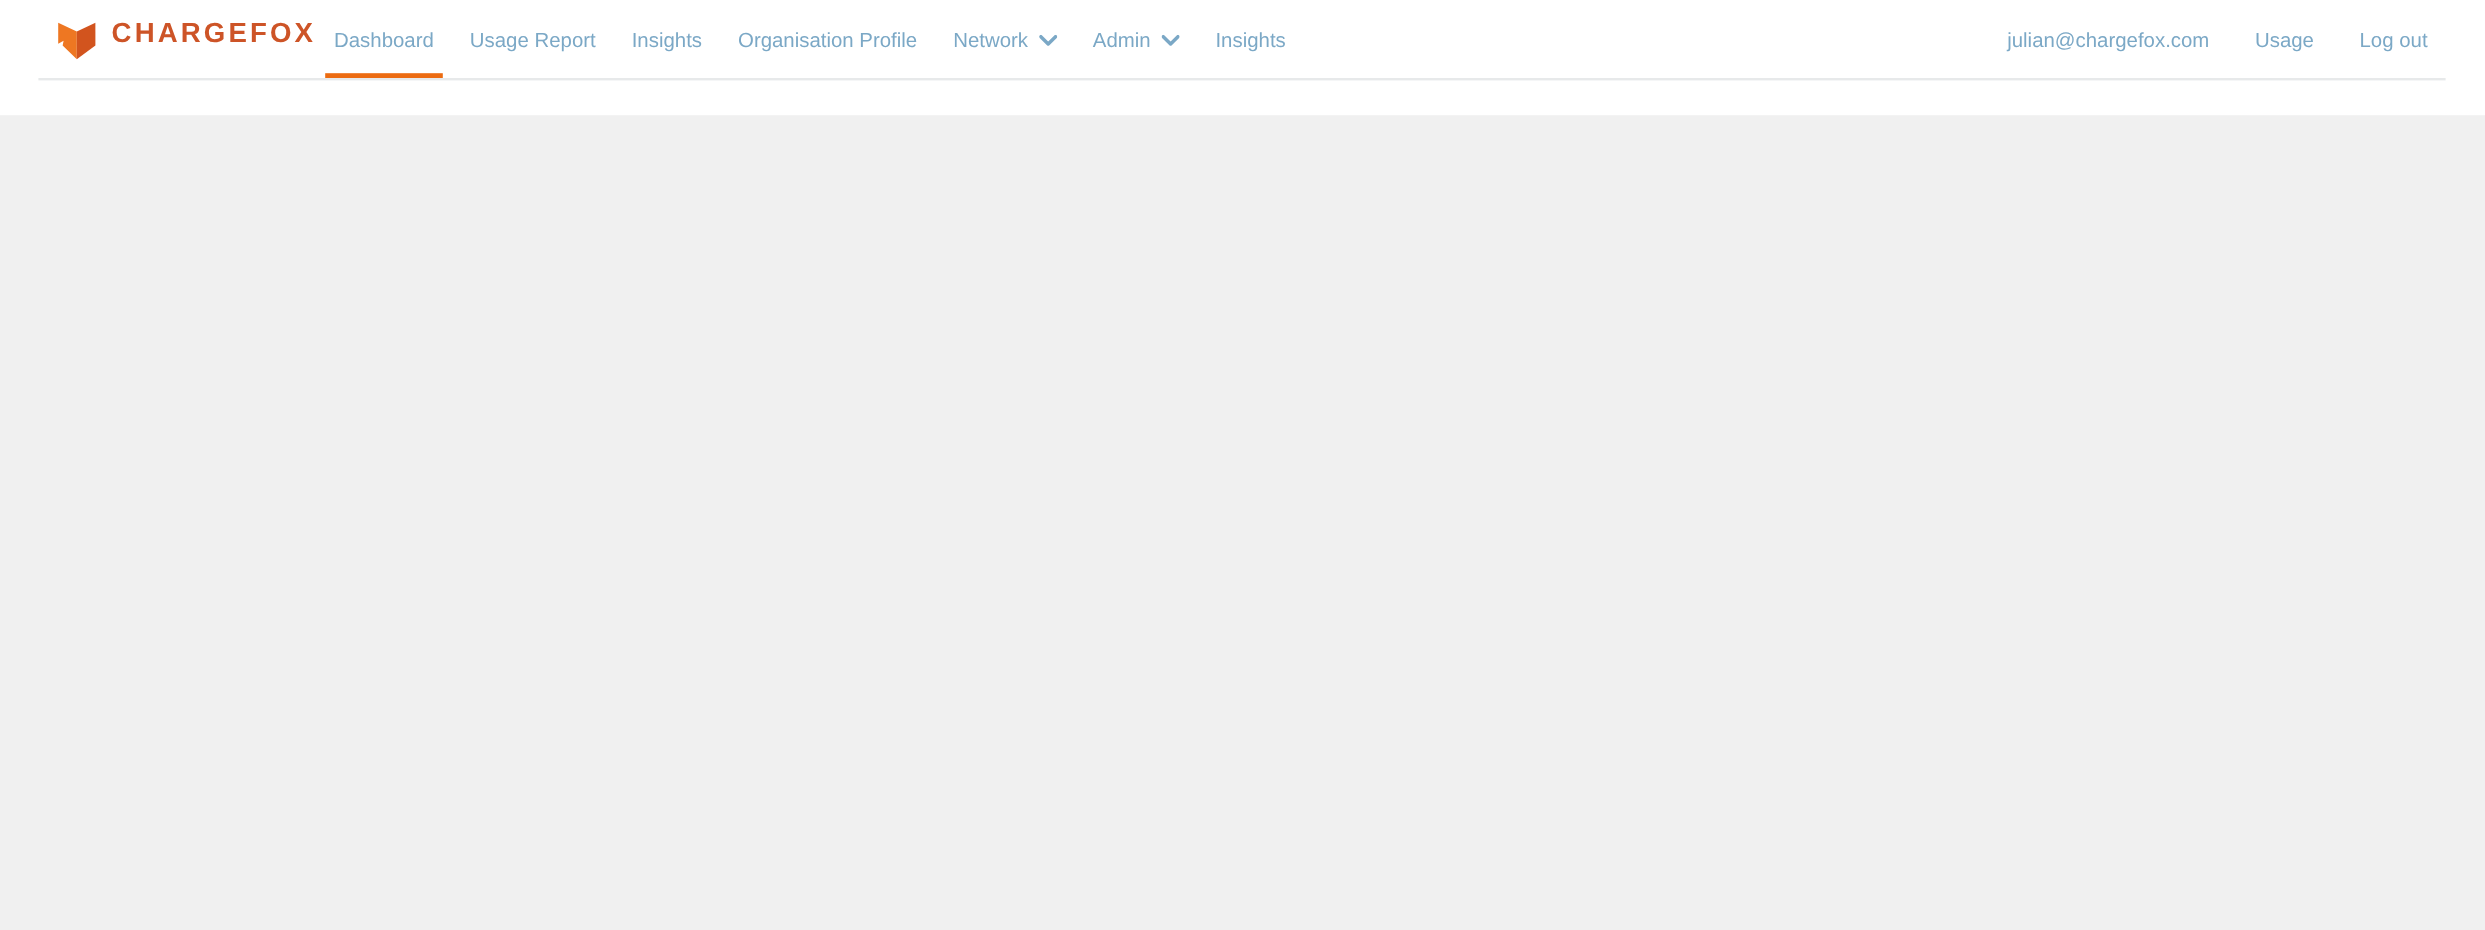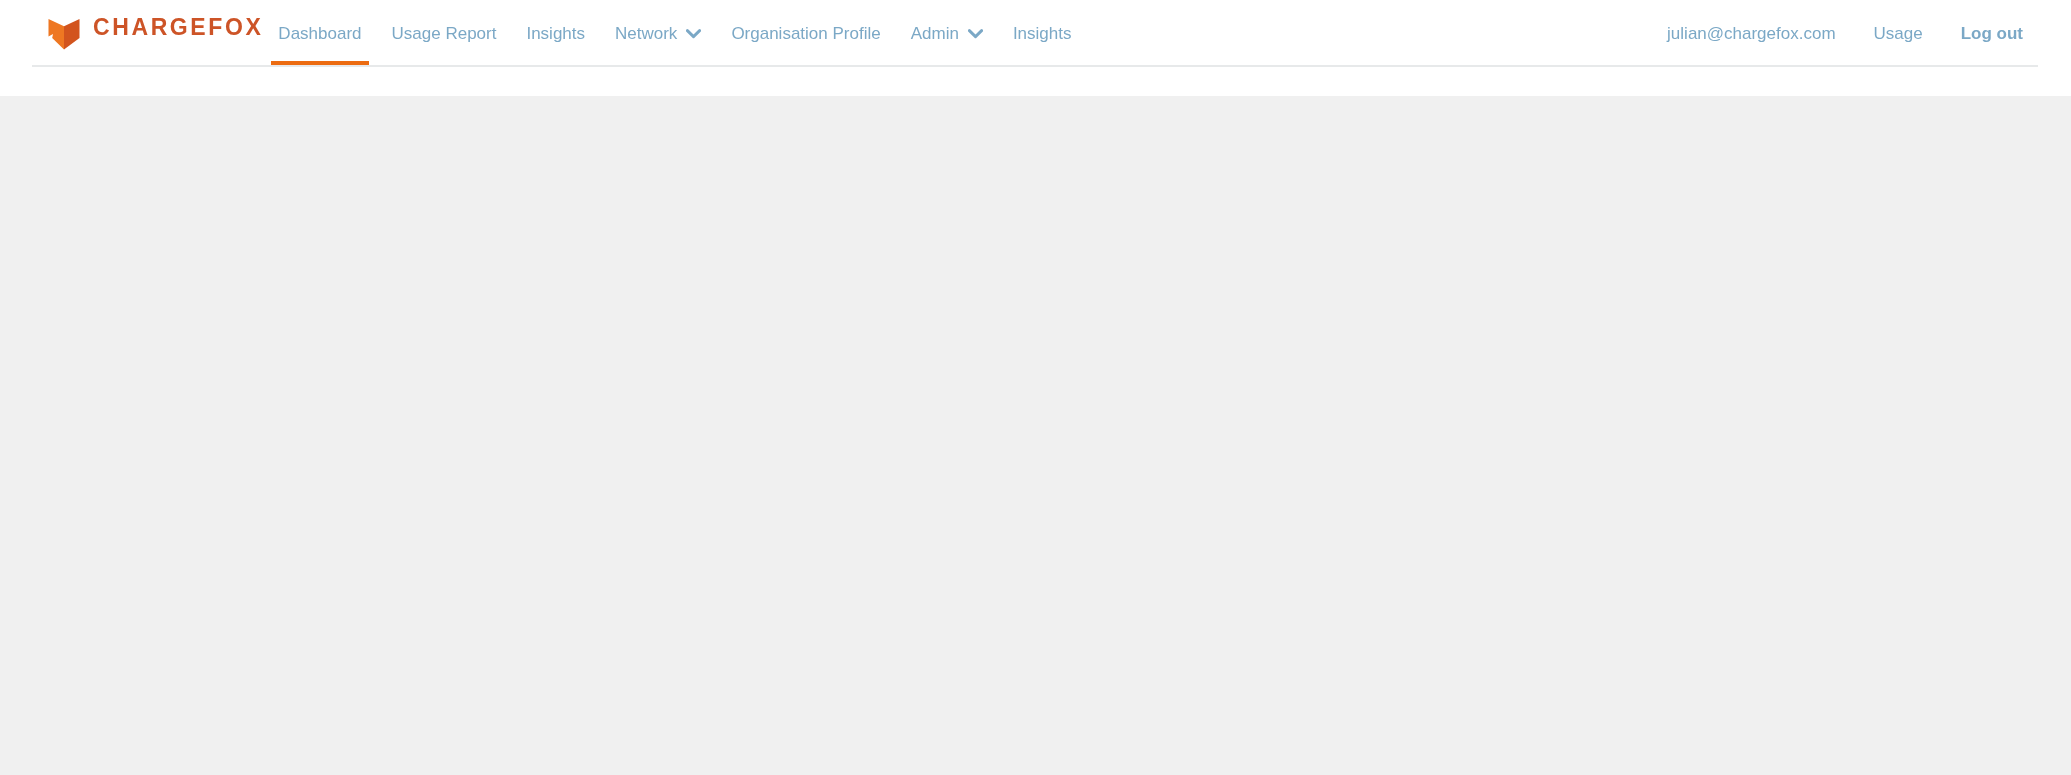--- a/index.html
+++ b/index.html
@@ -119,21 +119,20 @@
     margin-left: auto;
     padding-right: 8px;
   }
 
   .nav-secondary .nav-link {
     padding: 0 19px;
   }
 
   .nav-secondary .nav-link:last-child {
     padding-right: 8px;
-    font-weight: bold;
   }
 
   
   .page-body {
     width: 100%;
     height: 679px;
     background: #f0f0f0;
   }
 </style>
 </head>
@@ -160,31 +159,31 @@
 
       <a class="nav-link" href="#">
         <span>Usage Report</span>
       </a>
 
       <a class="nav-link" href="#">
         <span>Insights</span>
       </a>
 
       <a class="nav-link" href="#">
+        <span>Organisation Profile</span>
+      </a>
+
+      <a class="nav-link" href="#">
         <span>Network</span>
         <svg class="caret" viewBox="0 0 15 10" aria-hidden="true">
           <path d="M1.4 1.6 L7.5 7.6 L13.6 1.6" fill="none" stroke="#7ba8c6" stroke-width="2.9" stroke-linecap="round" stroke-linejoin="round"></path>
         </svg>
       </a>
 
       <a class="nav-link" href="#">
-        <span>Organisation Profile</span>
-      </a>
-
-      <a class="nav-link" href="#">
         <span>Admin</span>
         <svg class="caret" viewBox="0 0 15 10" aria-hidden="true">
           <path d="M1.4 1.6 L7.5 7.6 L13.6 1.6" fill="none" stroke="#7ba8c6" stroke-width="2.9" stroke-linecap="round" stroke-linejoin="round"></path>
         </svg>
       </a>
 
       <a class="nav-link" href="#">
         <span>Insights</span>
       </a>
 

